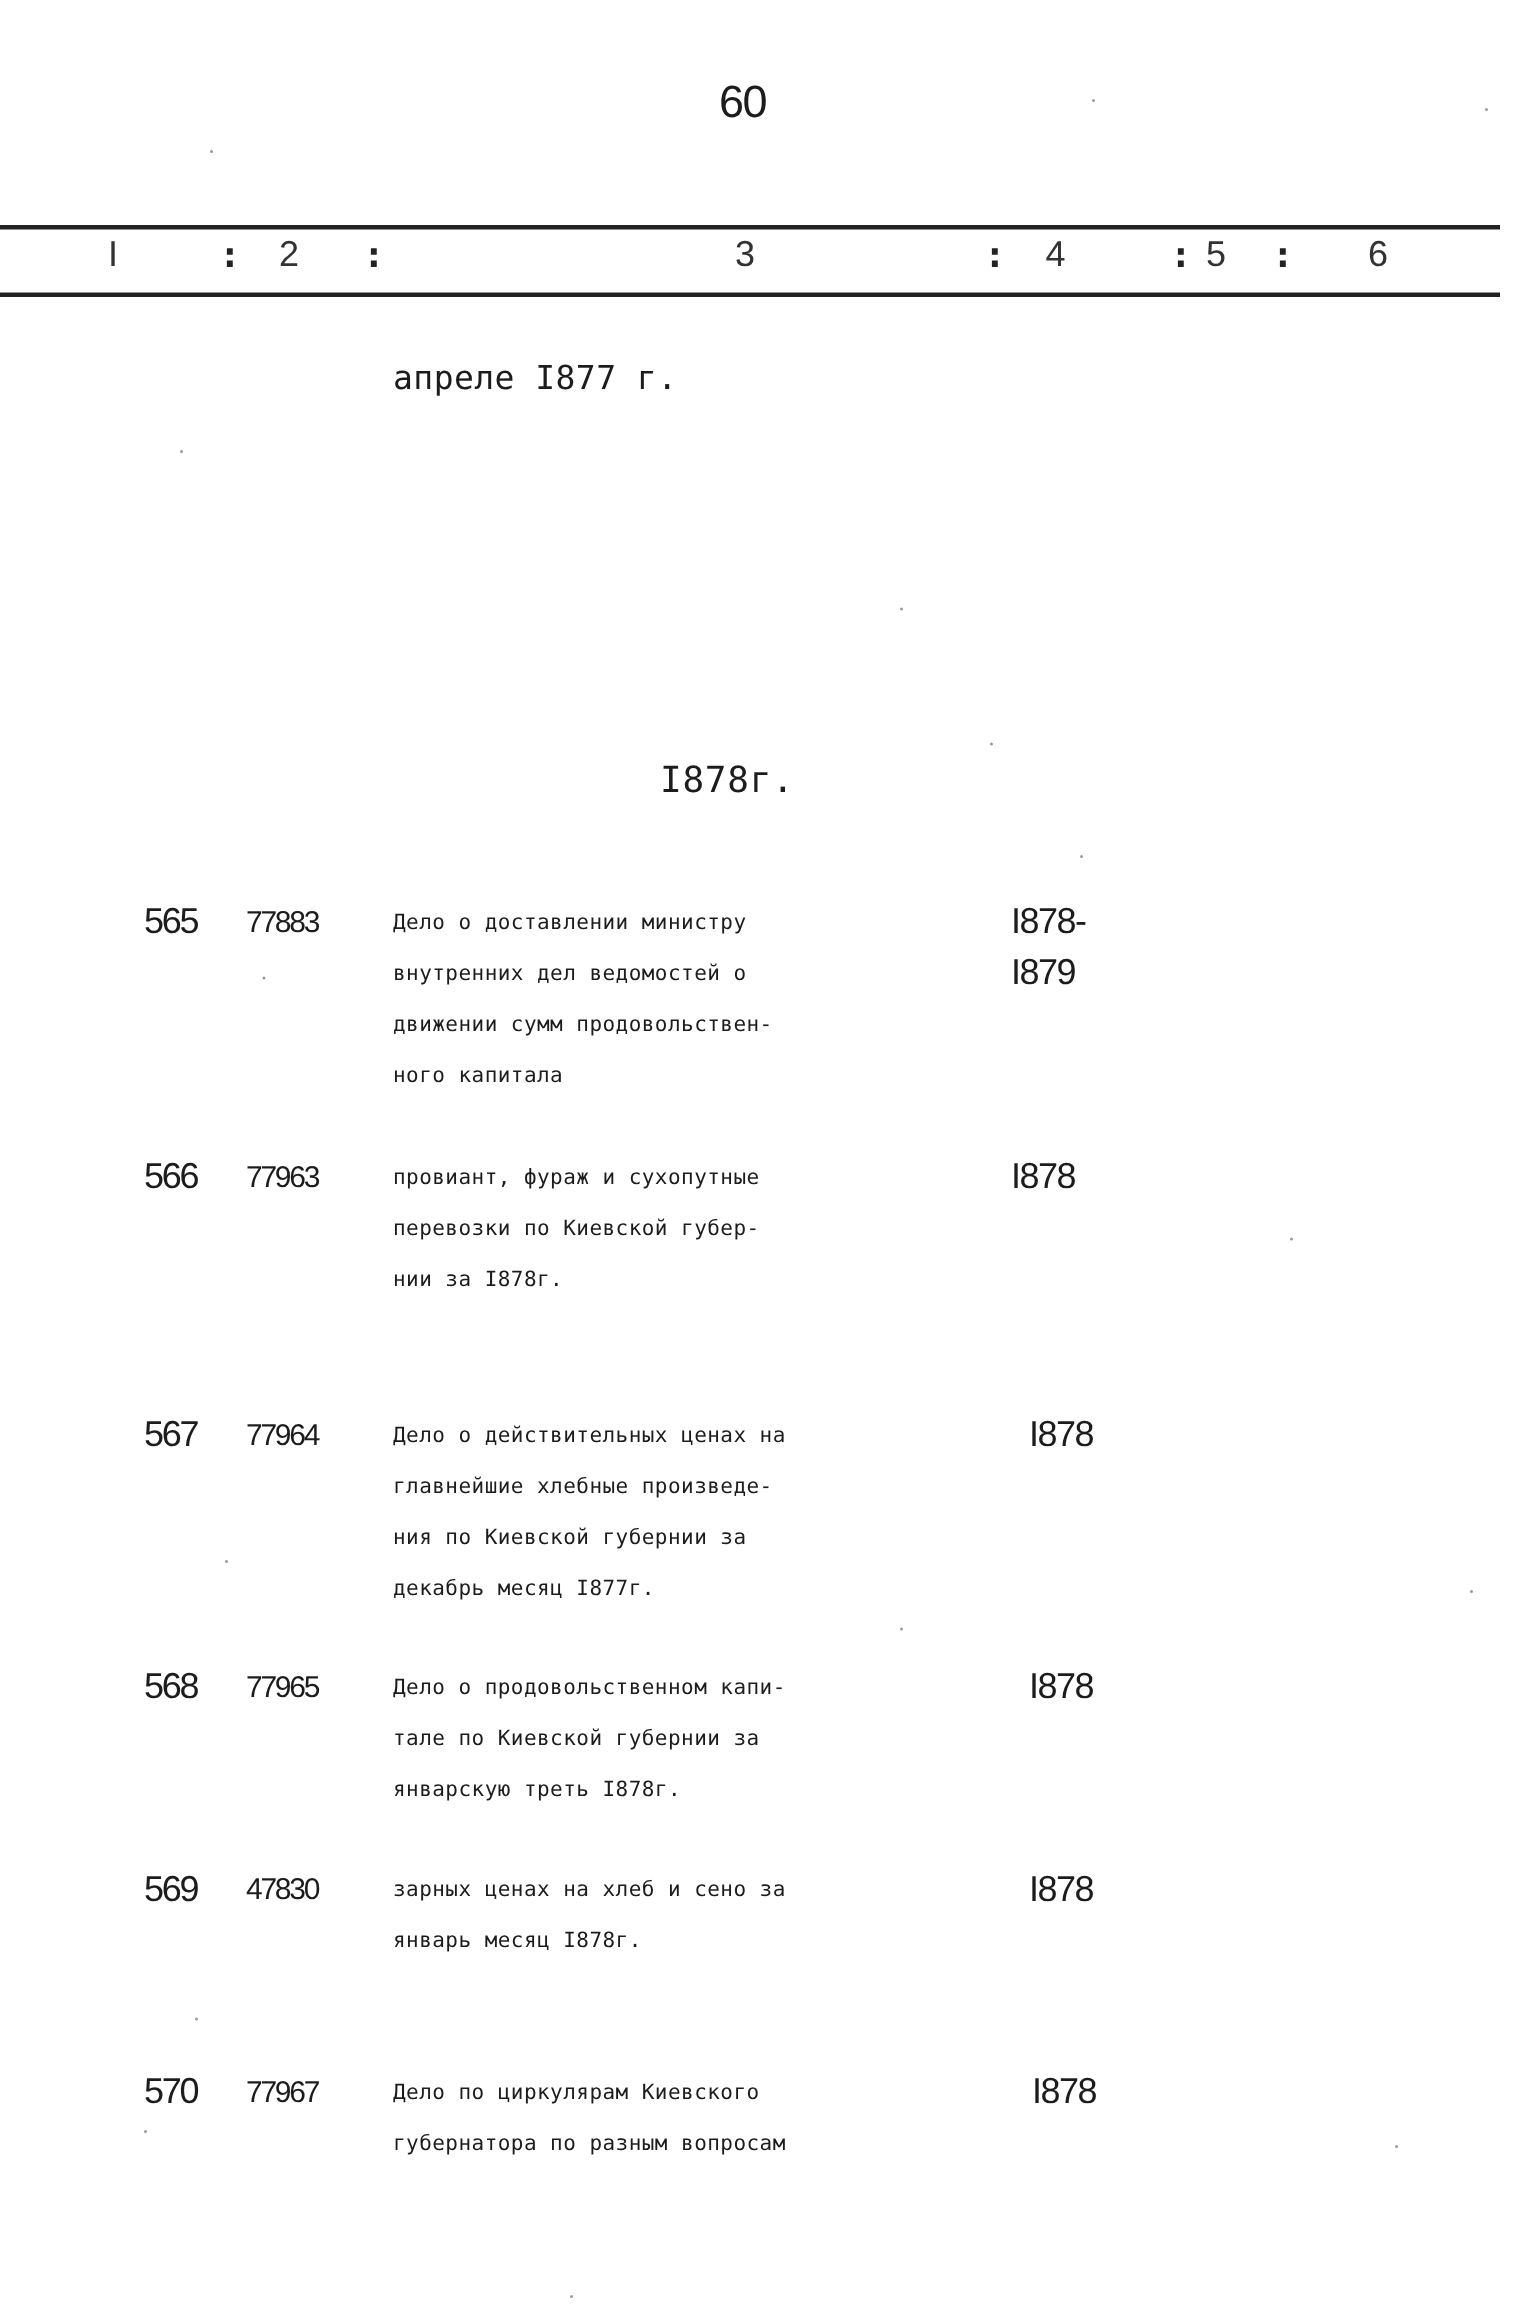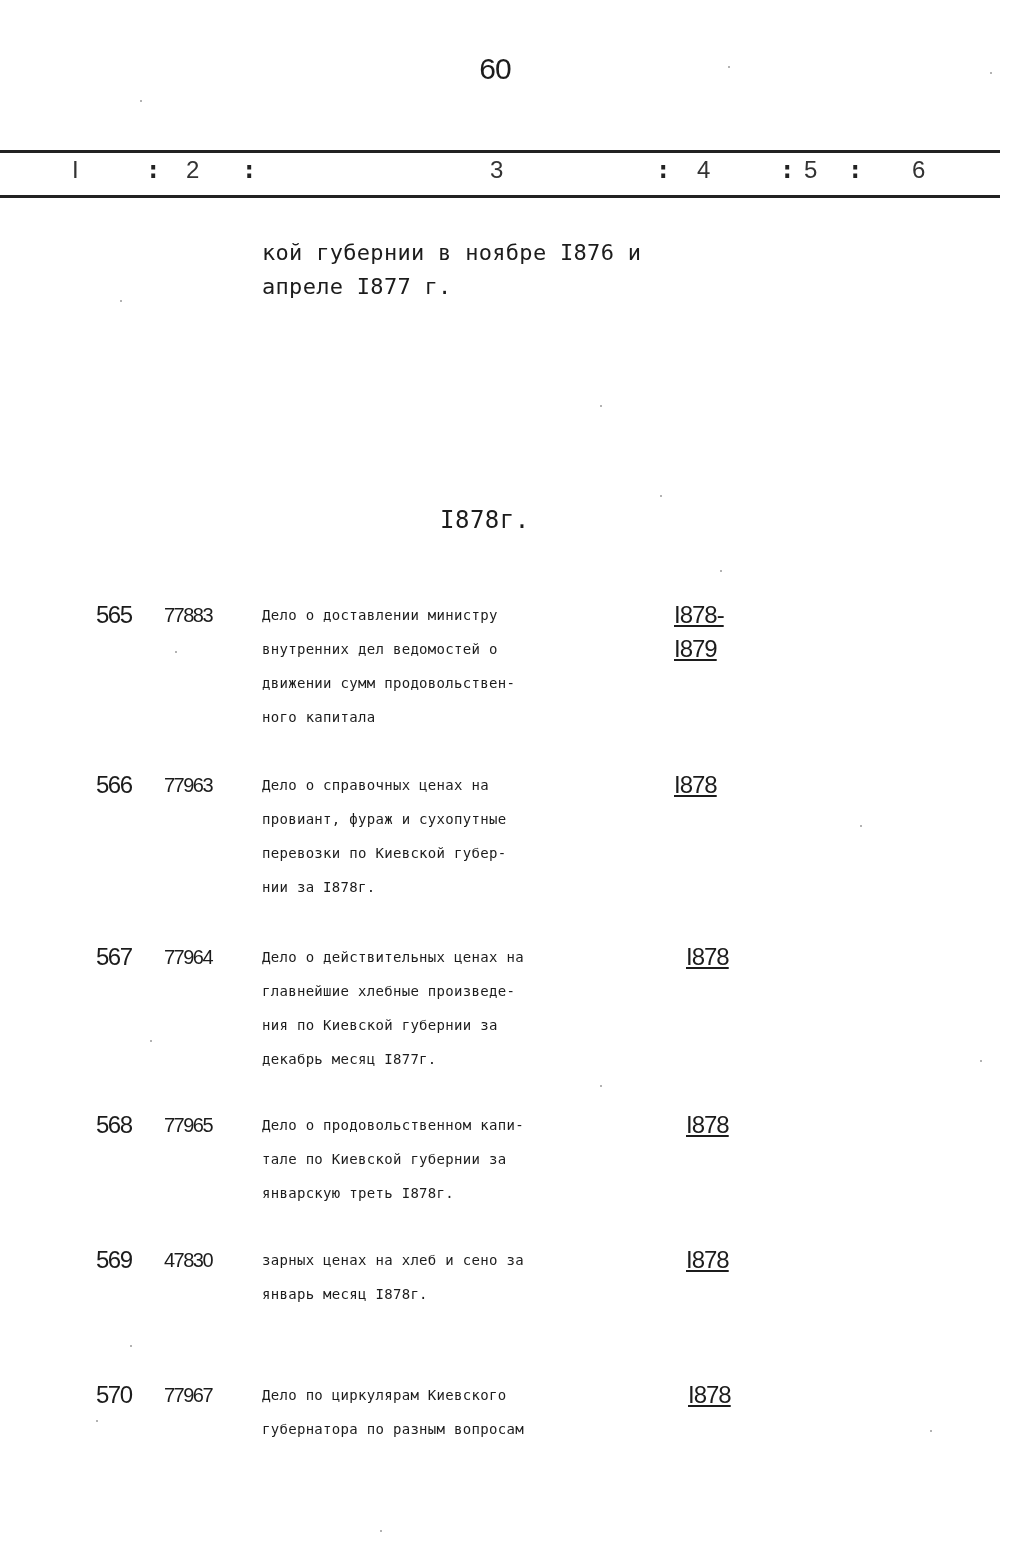--- a/index.html
+++ b/index.html
@@ -105,21 +105,21 @@
       letter-spacing: 0.3px;
     }
     .entry .dates {
       position: absolute;
       top: 0;
       font-size: 24px;
       line-height: 34px;
       font-family: "Liberation Sans", sans-serif;
       letter-spacing: -1px;
     }
-    .entry .dates div { white-space: pre; text-decoration: underline; }
+    .entry .dates div { white-space: pre; }
     .speck {
       position: absolute;
       width: 2px;
       height: 2px;
       background: #9a9a9a;
       border-radius: 1px;
     }
   </style>
 </head>
 <body>
@@ -136,21 +136,20 @@
   <span class="col-sep" style="left:656px;">:</span>
   <span class="col-header" style="left:697px;">4</span>
   <span class="col-sep" style="left:780px;">:</span>
   <span class="col-header" style="left:804px;">5</span>
   <span class="col-sep" style="left:848px;">:</span>
   <span class="col-header" style="left:912px;">6</span>
 </div>
 <div class="rule bottom"></div>
 
 <div class="continuation">
-  <div class="text-line" style="position:relative;">кой губернии в ноябре I876 и</div>
   <div class="text-line" style="position:relative;">апреле I877 г.</div>
 </div>
 
 <div class="section-heading">I878г.</div>
 
 <div class="entry" style="top:598px;">
   <span class="num">565</span>
   <span class="archive">77883</span>
   <div class="desc">
     <div>Дело о доставлении министру</div>
@@ -161,21 +160,20 @@
   <div class="dates" style="left:674px;">
     <div>I878-</div>
     <div>I879</div>
   </div>
 </div>
 
 <div class="entry" style="top:768px;">
   <span class="num">566</span>
   <span class="archive">77963</span>
   <div class="desc">
-    <div>Дело о справочных ценах на</div>
     <div>провиант, фураж и сухопутные</div>
     <div>перевозки по Киевской губер-</div>
     <div>нии за I878г.</div>
   </div>
   <div class="dates" style="left:674px;">
     <div>I878</div>
   </div>
 </div>
 
 <div class="entry" style="top:940px;">

